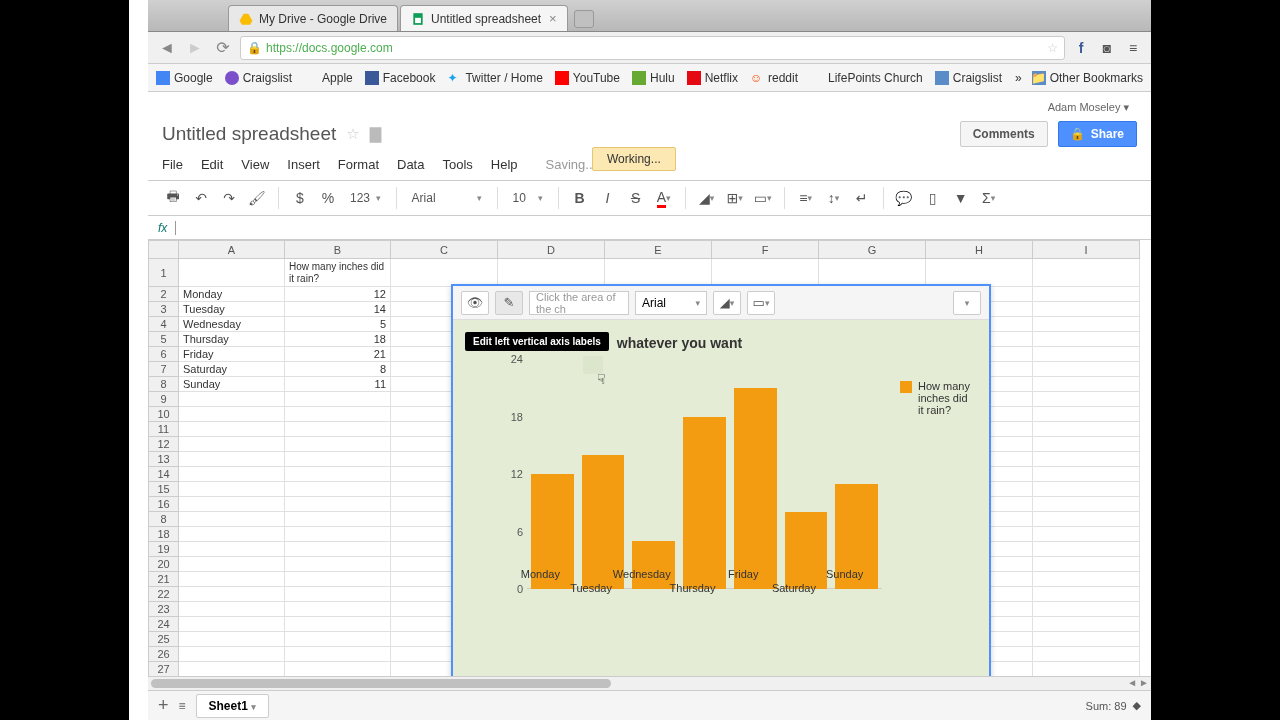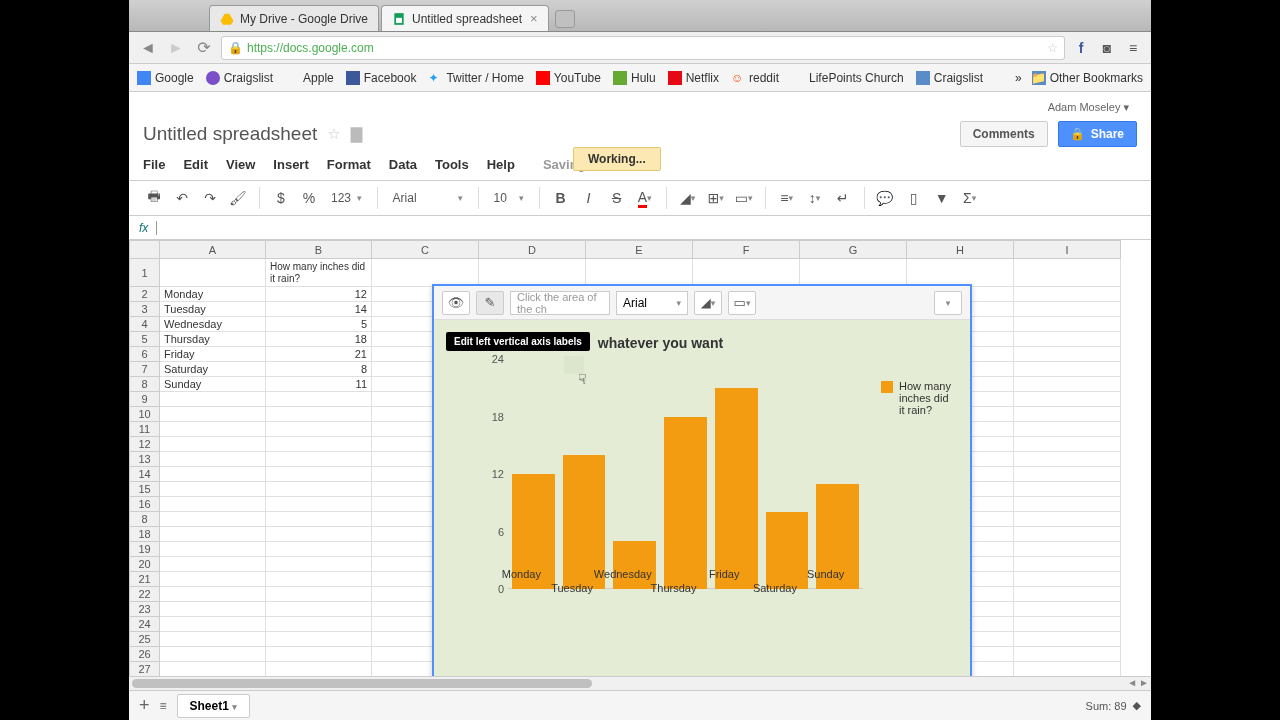--- a/index.html
+++ b/index.html
@@ -1,17 +1,17 @@
 <!DOCTYPE html>
 <html><head>
 <meta charset="utf-8">
 <style>
 * { margin:0; padding:0; box-sizing:border-box; font-family:Arial,sans-serif; }
 body { background:#000; width:1280px; height:720px; overflow:hidden; position:relative; }
-.browser-window { position:absolute; left:129px; top:0; width:1022px; height:720px; background:#fff; display:flex; flex-direction:column; }
+.browser-window { position:absolute; left:129px; top:0; width:1022px; height:720px; background:#fff; display:flex; flex-direction:column;padding-left:19px; }
 
 
 .mac-controls { position:absolute; left:134px; top:7px; display:flex; gap:7px; }
 .mac-dot { width:12px; height:12px; border-radius:50%; }
 .mac-red { background:#ff5f57; }
 .mac-yellow { background:#ffbd2e; }
 .mac-green { background:#28ca42; }
 
 
 .tab-bar { height:32px; background:linear-gradient(#d0d0d0,#b8b8b8); display:flex; align-items:flex-end; padding-left:80px; border-bottom:1px solid #888; }
@@ -42,21 +42,21 @@
 .user-row { display:flex; justify-content:flex-end; font-size:11px; color:#666; padding:3px 8px; }
 .title-row { display:flex; align-items:center; gap:10px; padding:4px 0; }
 .doc-title { font-size:19px; color:#555; }
 .title-star { color:#ccc; font-size:15px; }
 .title-folder { color:#bbb; font-size:15px; }
 .header-actions { margin-left:auto; display:flex; gap:10px; align-items:center; }
 .comments-btn { padding:5px 12px; background:#f5f5f5; border:1px solid #ccc; border-radius:2px; font-size:12px; font-weight:bold; color:#555; }
 .share-btn { padding:5px 12px; background:#4d90fe; color:#fff; border:1px solid #3079ed; border-radius:2px; font-size:12px; font-weight:bold; display:flex; align-items:center; gap:5px; }
 
 
-.menu-bar { display:flex; align-items:center; gap:18px; padding:6px 0 8px; font-size:13px; color:#333; position:relative;font-weight:bold; }
+.menu-bar { display:flex; align-items:center; gap:18px; padding:6px 0 8px; font-size:13px; color:#333; position:relative; }
 .menu-bar span { cursor:default; }
 .saving { color:#999; margin-left:10px; }
 .working-badge { position:absolute; left:430px; top:-4px; background:#fce8b2; border:1px solid #e6c76e; padding:4px 14px; font-size:12px; color:#333; border-radius:2px; }
 
 
 .toolbar { height:36px; border-top:1px solid #ccc; border-bottom:1px solid #ccc; display:flex; align-items:center; padding:0 14px; gap:6px; color:#555; }
 .tb-btn { width:22px; height:22px; display:flex; align-items:center; justify-content:center; font-size:14px; }
 .tb-sep { width:1px; height:22px; background:#ddd; margin:0 4px; }
 .tb-select { height:22px; font-size:12px; padding:0 4px; border:1px solid transparent; display:flex; align-items:center; gap:6px; }
 .tb-dd { color:#888; font-size:9px; }

